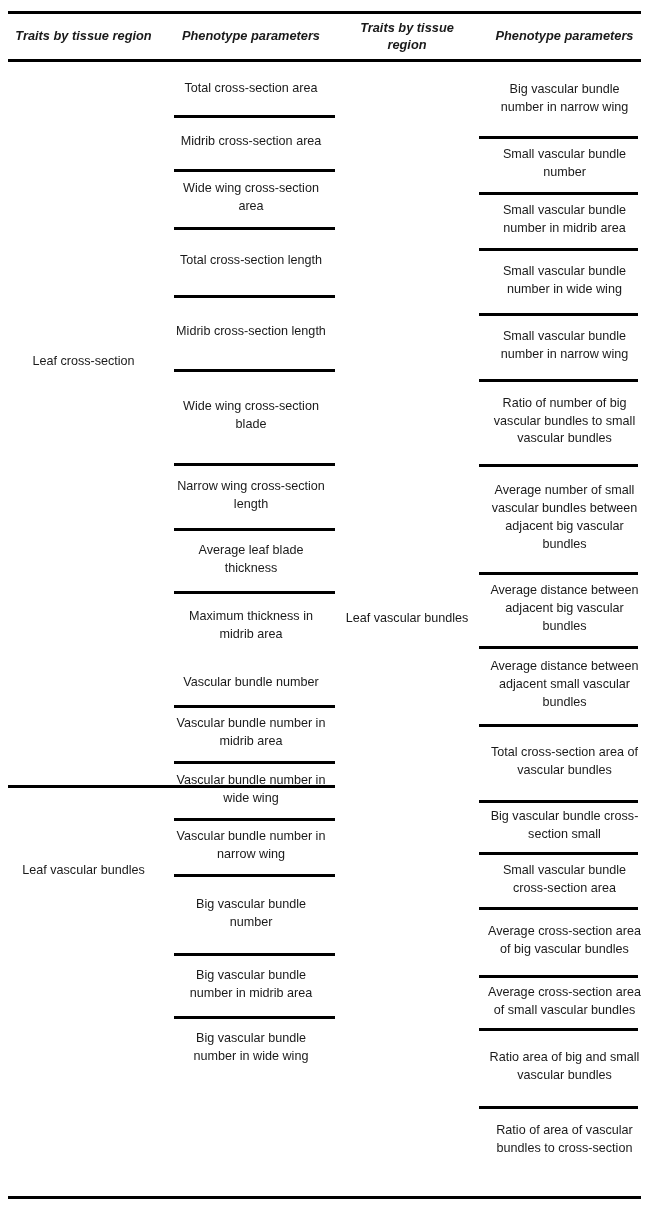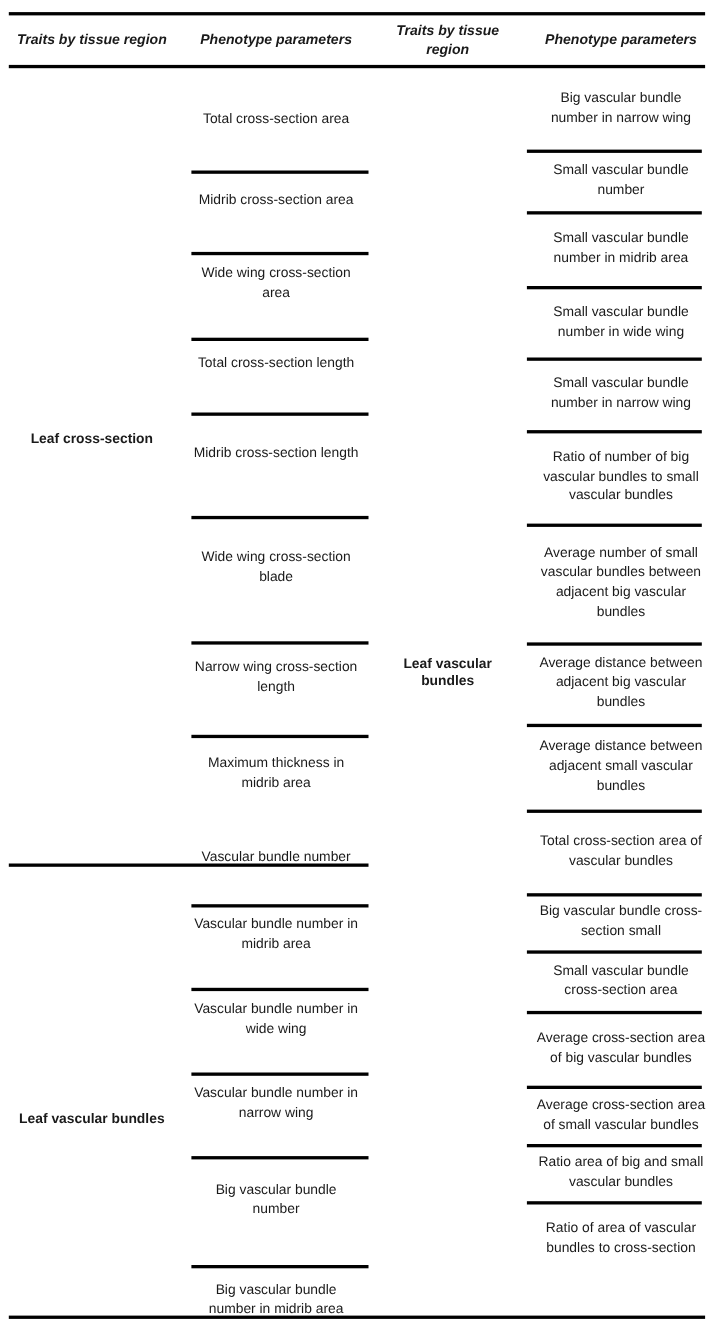--- a/index.html
+++ b/index.html
@@ -68,21 +68,21 @@
     position: relative;
     display: flex;
     align-items: stretch;
   }
 
   .group-label {
     display: flex;
     align-items: center;
     justify-content: center;
     text-align: center;
-    font-weight: bold;
+    font-weight: normal;
     font-size: 12.6px;
     line-height: 1.3;
     box-sizing: border-box;
     padding: 0 6px;
     flex: 0 0 auto;
   }
   .half-left  .group-label { width: 167px; }
   .half-right .group-label { width: 144px; }
 
   .param-col {
@@ -95,21 +95,21 @@
   .param-cell {
     display: flex;
     align-items: center;
     justify-content: center;
     text-align: center;
     font-size: 12.6px;
     line-height: 1.42;
     box-sizing: border-box;
     position: relative;
   }
-  .half-left  .param-cell { padding: 0 8px 0 8px; margin-top: 20px; }
+  .half-left  .param-cell { padding: 0 8px 0 8px; }
   .half-right .param-cell { padding: 0 8px 0 8px; }
 
   
   .param-cell + .param-cell::before {
     content: "";
     position: absolute;
     top: 0;
     height: 3px;
     background: #000000;
   }
@@ -140,24 +140,25 @@
   <div class="rule rule-header"></div>
 
   <div class="half half-left">
 
     <div class="group">
       <div class="group-label">Leaf cross-section</div>
       <div class="param-col">
         <div class="param-cell" style="height:53px">Total cross-section area</div>
         <div class="param-cell" style="height:54px">Midrib cross-section area</div>
         <div class="param-cell" style="height:58px">Wide wing cross-section area</div>
-        <div class="param-cell" style="height:48px">Total cross-section length</div>
+        <div class="param-cell" style="height:68px">Total cross-section length</div>
         <div class="param-cell" style="height:74px">Midrib cross-section length</div>
         <div class="param-cell" style="height:94px">Wide wing cross-section blade</div>
         <div class="param-cell" style="height:65px">Narrow wing cross-section length</div>
+        <div class="param-cell" style="height:63px">Average leaf blade thickness</div>
         <div class="param-cell" style="height:69px">Maximum thickness in midrib area</div>
       </div>
     </div>
 
     <div class="group">
       <div class="group-label">Leaf vascular bundles</div>
       <div class="param-col">
         <div class="param-cell no-sep" style="height:45px">Vascular bundle number</div>
         <div class="param-cell" style="height:56px">Vascular bundle number in midrib area</div>
         <div class="param-cell" style="height:57px">Vascular bundle number in wide wing</div>
@@ -169,33 +170,33 @@
     </div>
 
   </div>
 
   <div class="half half-right">
     <div class="group">
       <div class="group-label">Leaf vascular bundles</div>
       <div class="param-col">
         <div class="param-cell" style="height:74px">Big vascular bundle number in narrow wing</div>
         <div class="param-cell" style="height:56px">Small vascular bundle number</div>
-        <div class="param-cell" style="height:68px">Small vascular bundle number in midrib area</div>
+        <div class="param-cell" style="height:56px">Small vascular bundle number in midrib area</div>
         <div class="param-cell" style="height:65px">Small vascular bundle number in wide wing</div>
         <div class="param-cell" style="height:66px">Small vascular bundle number in narrow wing</div>
         <div class="param-cell" style="height:85px">Ratio of number of big vascular bundles to small vascular bundles</div>
         <div class="param-cell" style="height:108px">Average number of small vascular bundles between adjacent big vascular bundles</div>
         <div class="param-cell" style="height:74px">Average distance between adjacent big vascular bundles</div>
         <div class="param-cell" style="height:78px">Average distance between adjacent small vascular bundles</div>
         <div class="param-cell" style="height:76px">Total cross-section area of vascular bundles</div>
         <div class="param-cell" style="height:52px">Big vascular bundle cross-section small</div>
         <div class="param-cell" style="height:55px">Small vascular bundle cross-section area</div>
         <div class="param-cell" style="height:68px">Average cross-section area of big vascular bundles</div>
         <div class="param-cell" style="height:53px">Average cross-section area of small vascular bundles</div>
-        <div class="param-cell" style="height:52px">Ratio area of big and small vascular bundles</div>
+        <div class="param-cell" style="height:78px">Ratio area of big and small vascular bundles</div>
         <div class="param-cell" style="height:68px">Ratio of area of vascular bundles to cross-section</div>
       </div>
     </div>
   </div>
 
   <div class="rule rule-section-left"></div>
   <div class="rule rule-bottom"></div>
 
 </div>
 

